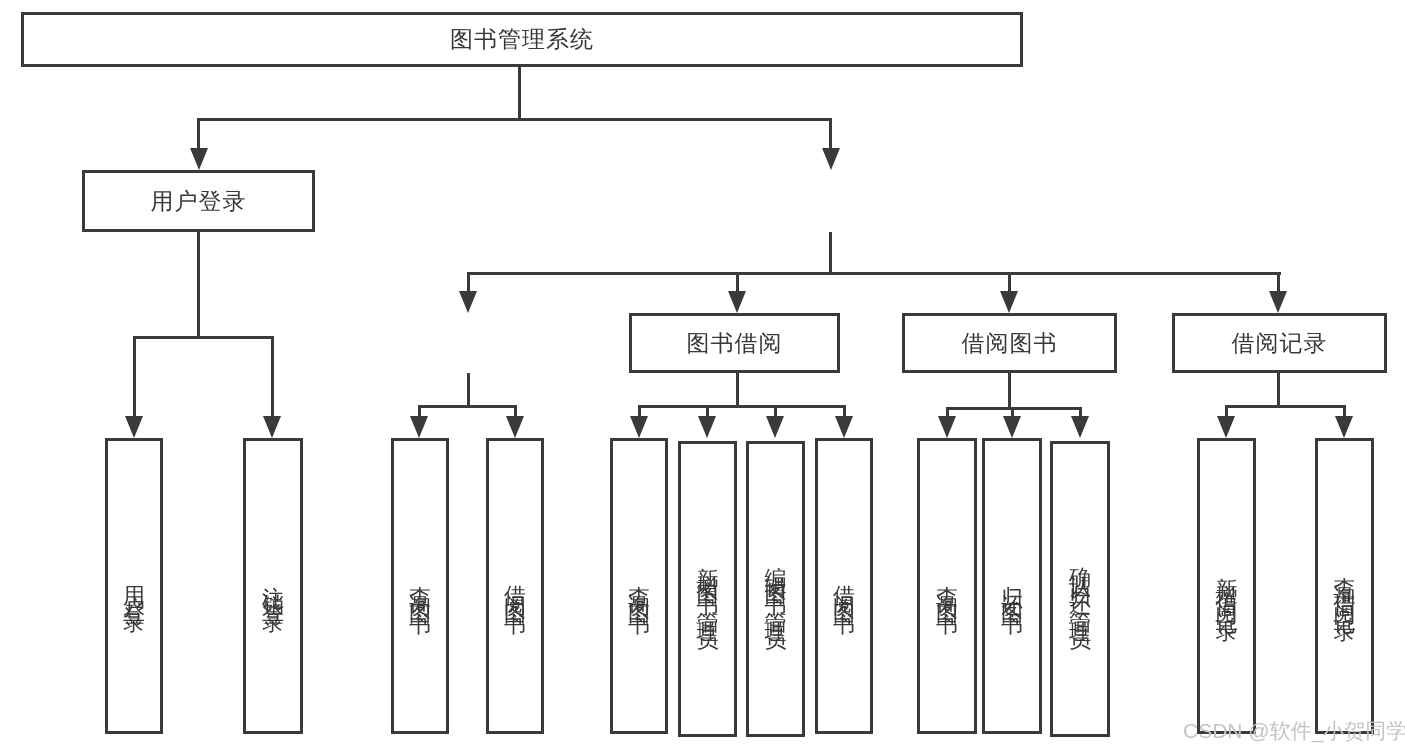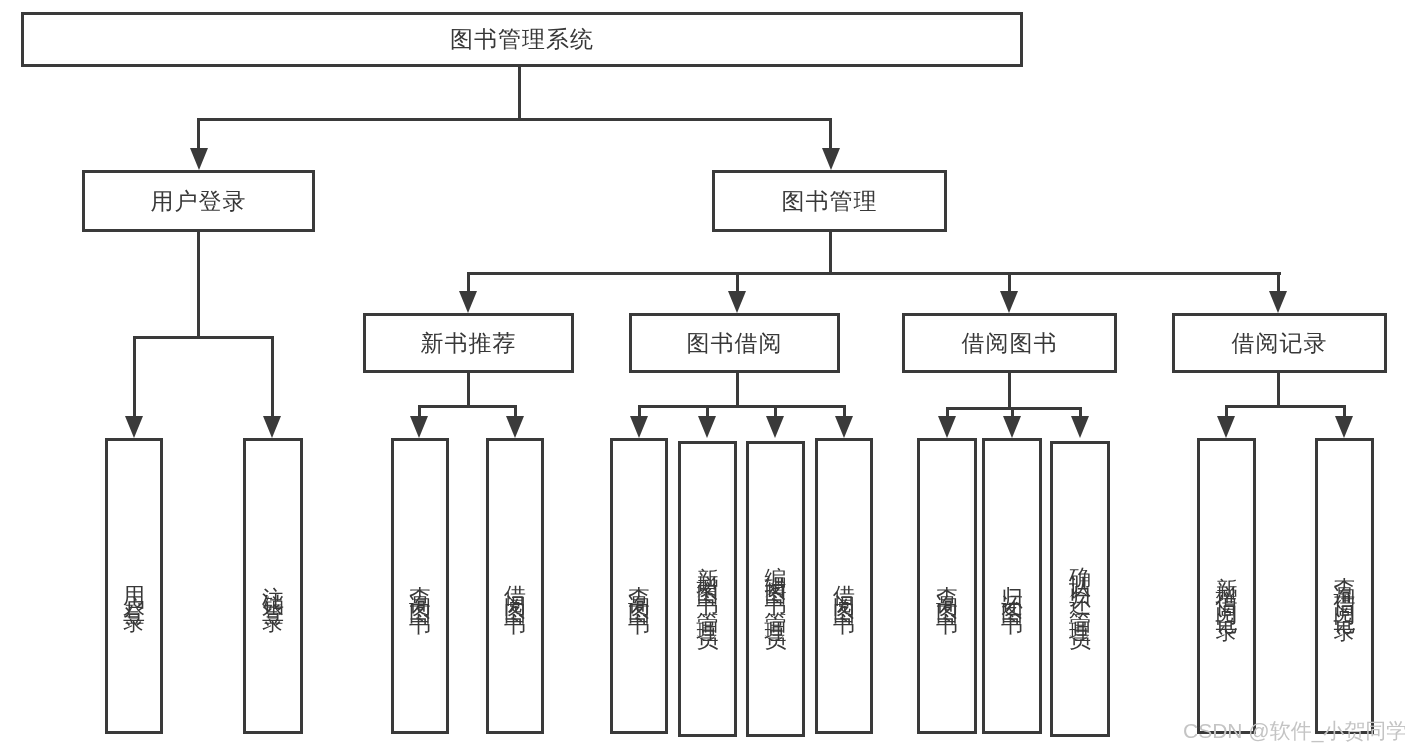--- a/index.html
+++ b/index.html
@@ -63,45 +63,39 @@
   <div class="line" style="left:518px; top:67px; width:3px; height:51px;"></div>
   <div class="line" style="left:197px; top:118px; width:635px; height:3px;"></div>
   <div class="line" style="left:197px; top:118px; width:3px; height:32px;"></div>
   <div class="arrow" style="left:190px; top:148px;"></div>
   <div class="line" style="left:829px; top:118px; width:3px; height:32px;"></div>
   <div class="arrow" style="left:822px; top:148px;"></div>
 
   <div class="box" style="left:82px; top:170px; width:233px; height:62px;">
     <span class="hlabel">用户登录</span>
   </div>
-  <div class="box" style="left:712px; top:170px; width:235px; height:62px;">
-    <span class="hlabel">图书管理</span>
-  </div>
 
   <div class="line" style="left:197px; top:232px; width:3px; height:104px;"></div>
   <div class="line" style="left:133px; top:336px; width:141px; height:3px;"></div>
   <div class="line" style="left:133px; top:336px; width:3px; height:82px;"></div>
   <div class="arrow" style="left:125px; top:416px;"></div>
   <div class="line" style="left:271px; top:336px; width:3px; height:82px;"></div>
   <div class="arrow" style="left:263px; top:416px;"></div>
 
   <div class="line" style="left:829px; top:232px; width:3px; height:40px;"></div>
   <div class="line" style="left:467px; top:272px; width:814px; height:3px;"></div>
   <div class="line" style="left:467px; top:272px; width:3px; height:22px;"></div>
   <div class="arrow" style="left:459px; top:291px;"></div>
   <div class="line" style="left:736px; top:272px; width:3px; height:22px;"></div>
   <div class="arrow" style="left:728px; top:291px;"></div>
   <div class="line" style="left:1008px; top:272px; width:3px; height:22px;"></div>
   <div class="arrow" style="left:1000px; top:291px;"></div>
   <div class="line" style="left:1277px; top:272px; width:3px; height:22px;"></div>
   <div class="arrow" style="left:1269px; top:291px;"></div>
 
-  <div class="box" style="left:363px; top:313px; width:211px; height:60px;">
-    <span class="hlabel">新书推荐</span>
-  </div>
   <div class="box" style="left:629px; top:313px; width:211px; height:60px;">
     <span class="hlabel">图书借阅</span>
   </div>
   <div class="box" style="left:902px; top:313px; width:215px; height:60px;">
     <span class="hlabel">借阅图书</span>
   </div>
   <div class="box" style="left:1172px; top:313px; width:215px; height:60px;">
     <span class="hlabel">借阅记录</span>
   </div>
 

